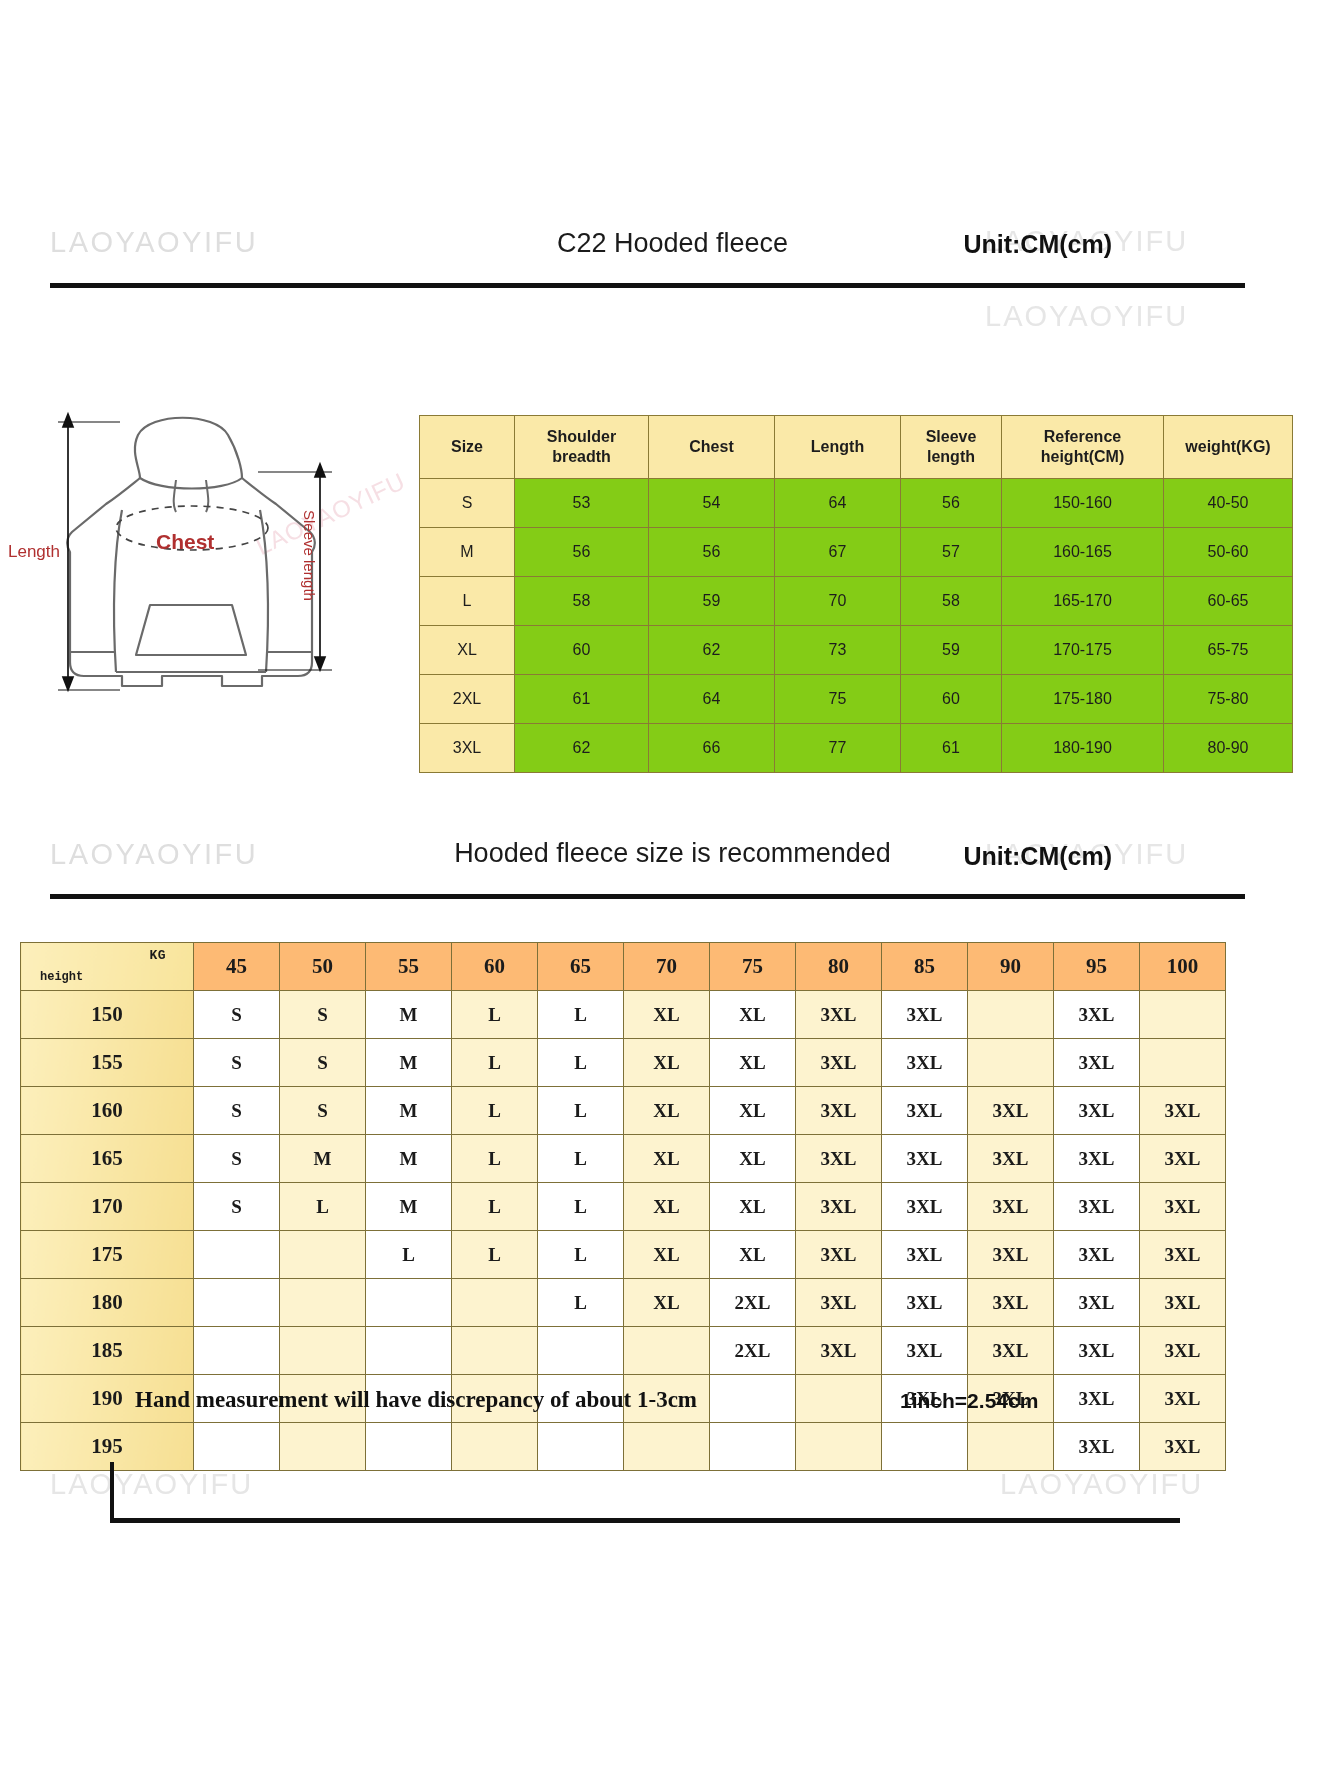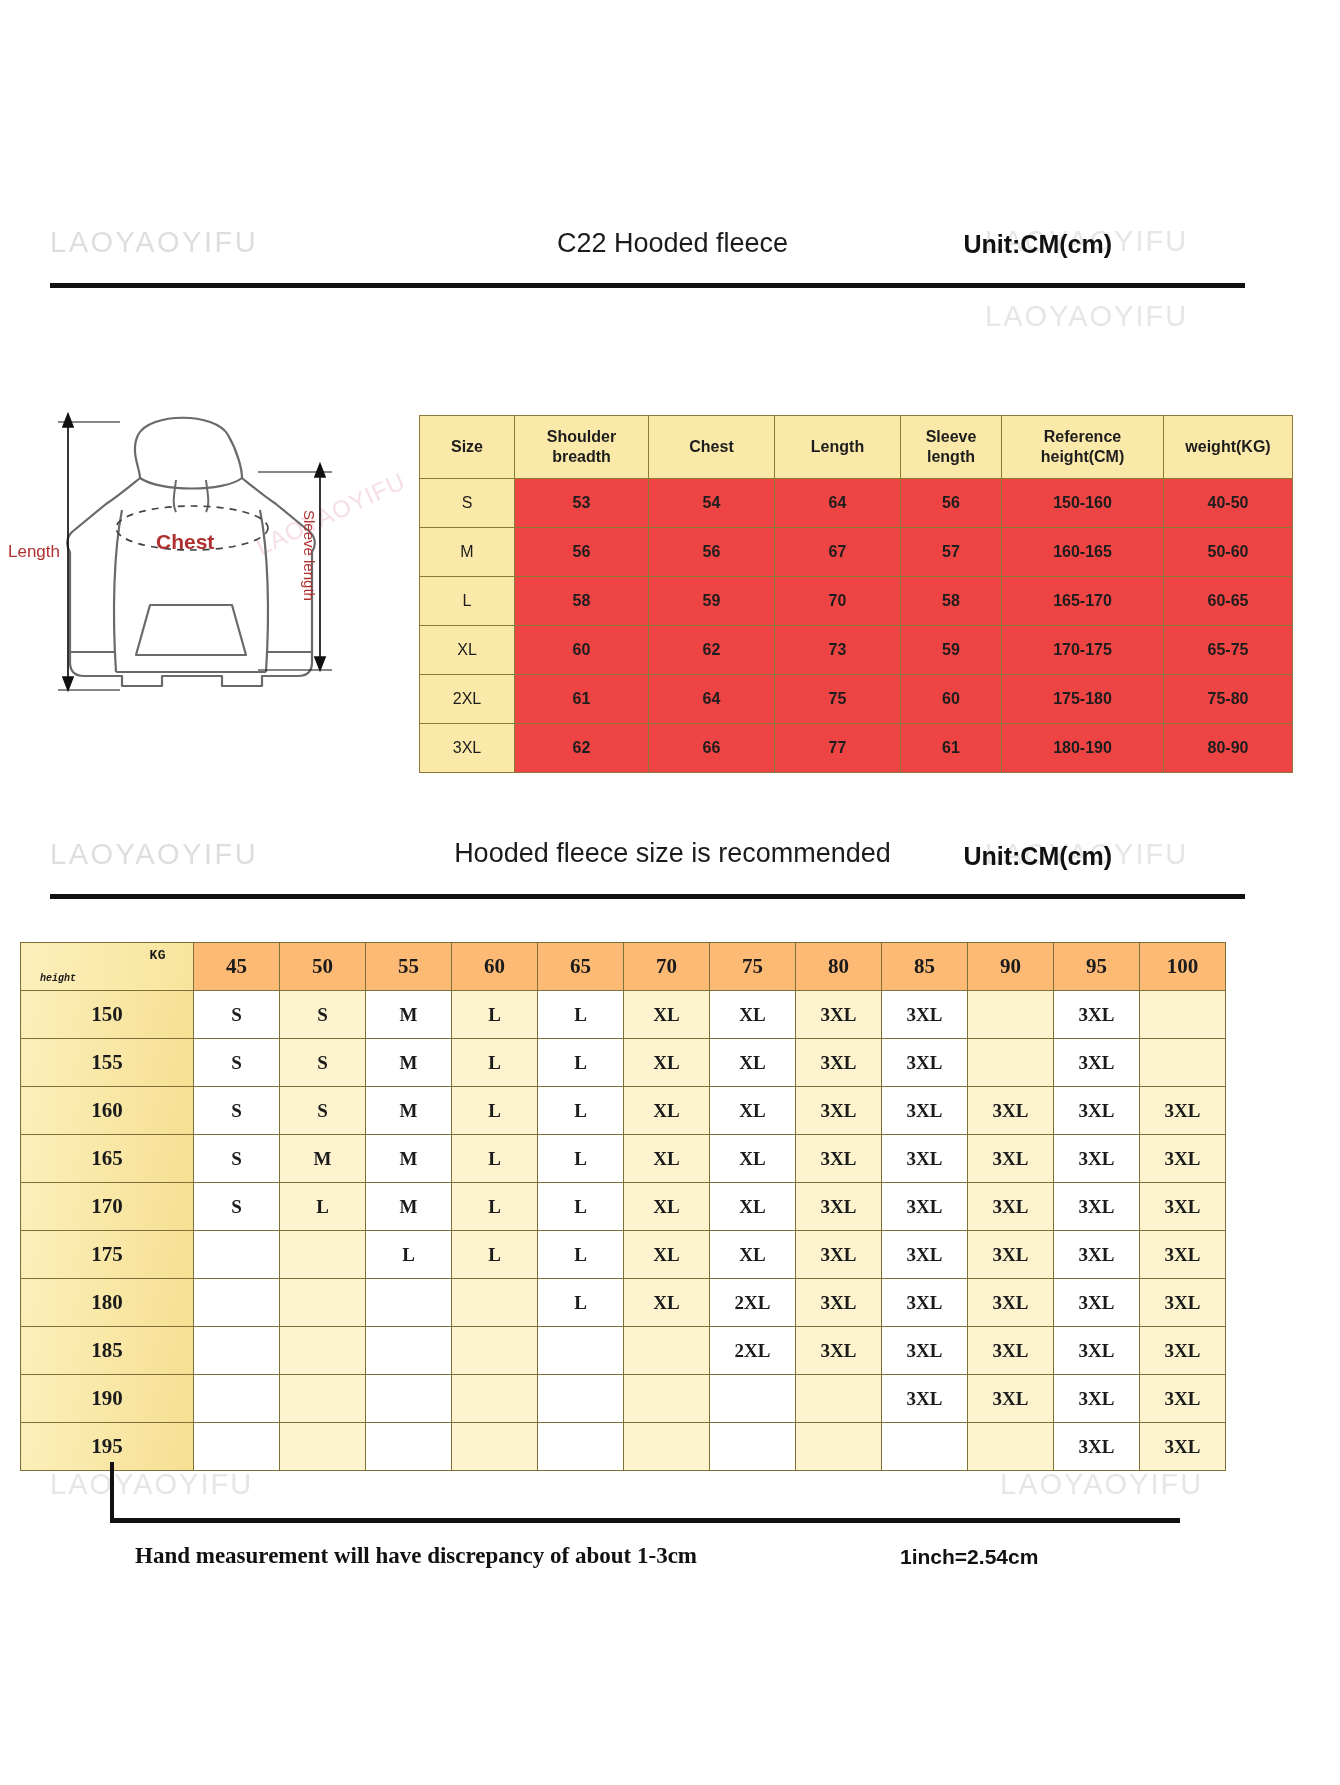--- a/index.html
+++ b/index.html
@@ -115,23 +115,23 @@
     color: #1d1d1d;
   }
   #table1 thead th {
     background: #fae9a8;
     font-weight: 700;
     height: 62px;
     line-height: 1.22;
     padding: 0 4px;
   }
   #table1 tbody td {
-    background: #ef4444;
+    background: #84cc16;
     height: 46px;
-    font-weight: 700;
+    font-weight: 400;
   }
   #table1 tbody td.sizecell {
     background: #fae9a8;
     font-weight: 500;
   }
   .c-size   { width: 86px; }
   .c-shob   { width: 125px; }
   .c-chest  { width: 117px; }
   .c-len    { width: 117px; }
   .c-slv    { width: 92px; }
@@ -219,31 +219,30 @@
     top: 4px;
     font-size: 13px;
     font-weight: 700;
     letter-spacing: 0.5px;
     font-family: "Liberation Mono", monospace;
   }
   .corner-height {
     position: absolute;
     left: 18px;
     bottom: 5px;
-    font-size: 10px;
+    font-size: 12px;
     font-weight: 700;
     font-family: "Liberation Mono", monospace;
-    font-style: italic;
   }
 
   
   #footer-note {
     position: absolute;
     left: 110px;
-    top: 1543px;
+    top: 1387px;
     width: 1060px;
     height: 40px;
   }
   #footer-note .fn1 {
     position: absolute;
     left: 25px;
     top: 0;
     font-size: 23px;
     font-weight: 700;
     color: #111;

